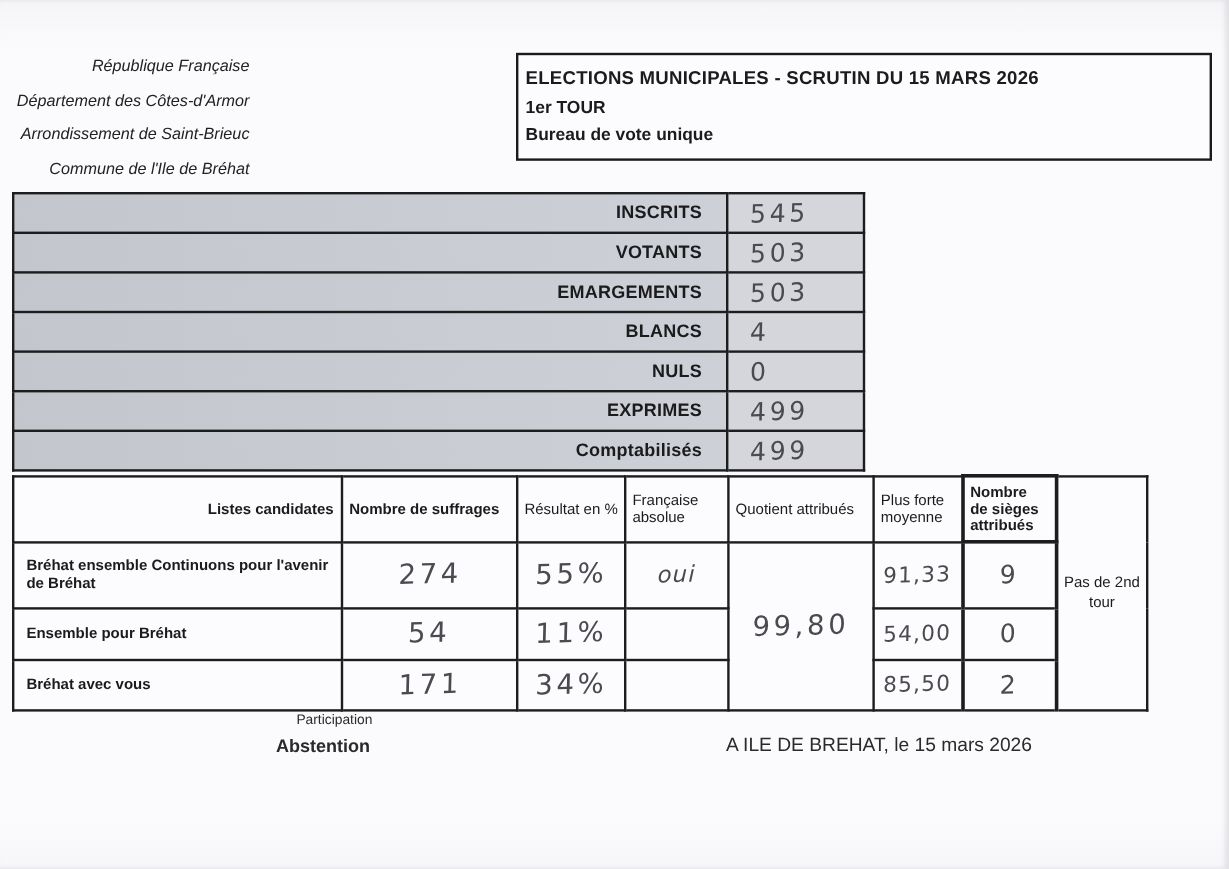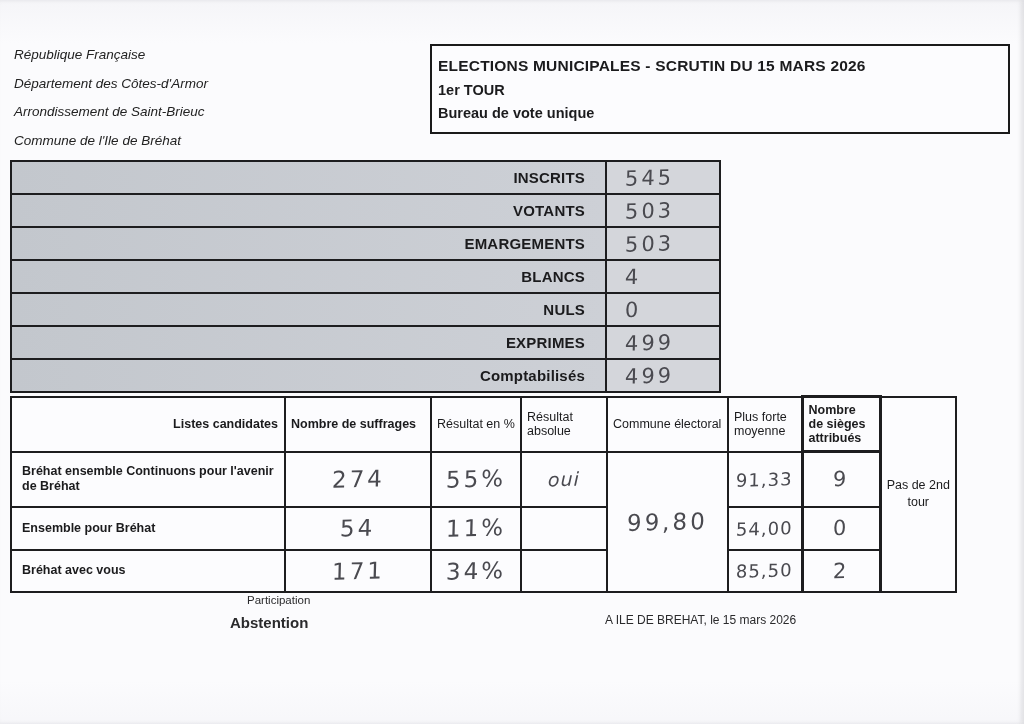--- a/index.html
+++ b/index.html
@@ -7,21 +7,21 @@
   .page {
     position:relative; width:1024px; height:724px;
     background:#fbfbfd;
     background-image: linear-gradient(180deg, rgba(240,240,244,.55) 0%, rgba(251,251,253,0) 6%, rgba(251,251,253,0) 94%, rgba(242,242,246,.5) 100%);
     font-family:"Liberation Sans", sans-serif;
     color:#1b1b1d; overflow:hidden;
     box-shadow: inset -3px 0 4px rgba(120,120,130,.18);
   }
 
   
-  .hdr-left { position:absolute; left:14px; top:47px; display:flex; flex-direction:column; gap:12.5px; }
+  .hdr-left { position:absolute; left:14px; top:47px; display:flex; flex-direction:column; gap:12.5px;align-items:flex-end; }
   .hdr-left div { font-style:italic; font-size:13.5px; line-height:16px; color:#222; }
 
   
   .title-box {
     position:absolute; left:430px; top:44px; width:580px; height:90px;
     border:2px solid #1a1a1a; background:#fcfcfe;
     display:flex; flex-direction:column; align-items:flex-start; justify-content:space-evenly;
     padding:4px 6px;
   }
   .title-box .t1 { font-weight:bold; font-size:15.5px; letter-spacing:.2px; }
@@ -61,21 +61,21 @@
   .results .r2 { height:43px; }
   .results .r3 { height:42px; }
   .results .sieges-col { border-left-width:3.5px; border-right-width:3.5px; }
   .results th.sieges-col { border-top-width:3px; border-bottom-width:3px; line-height:14px; }
   .results td.note { text-align:center; font-size:12.5px; line-height:17px; }
   .results td.quot { text-align:center; }
 
   
   .foot-participation { position:absolute; left:205px; top:594px; font-size:11.5px; color:#2a2a2c;padding-left:42px; }
   .foot-abstention   { position:absolute; left:230px; top:614px; font-size:15px; color:#2a2a2c;font-weight:bold; }
-  .foot-place        { position:absolute; left:605px; top:613px; font-size:12px; color:#2a2a2c; }
+  .foot-place        { position:absolute; left:605px; top:613px; font-size:16px; color:#2a2a2c; }
 </style>
 </head>
 <body>
 
 <div class="page">
 
   <div class="hdr-left">
     <div>République Française</div>
     <div>Département des Côtes-d'Armor</div>
     <div>Arrondissement de Saint-Brieuc</div>
@@ -130,22 +130,22 @@
       <col style="width:121px">
         <col style="width:74px">
         <col style="width:78px">
         <col style="width:76px">
     </colgroup>
     <tbody>
       <tr class="th-row">
         <th class="listes b">Listes candidates</th>
         <th class="b">Nombre de suffrages</th>
         <th>Résultat en %</th>
-        <th>Résultat absolue</th>
-        <th>Commune électoral</th>
+        <th>Française absolue</th>
+        <th>Quotient attribués</th>
         <th>Plus forte moyenne</th>
         <th class="b sieges-col">Nombre de sièges attribués</th>
         <td class="note" rowspan="4">Pas de 2nd tour</td>
       </tr>
       <tr class="r1">
         <td class="name">Bréhat ensemble Continuons pour l'avenir de Bréhat</td>
         <td class="hwc"><span class="hw big">274</span></td>
         <td class="hwc"><span class="hw big">55%</span></td>
         <td class="hwc"><span class="hw oui">oui</span></td>
         <td class="quot" rowspan="3"><span class="hw big">99,80</span></td>

